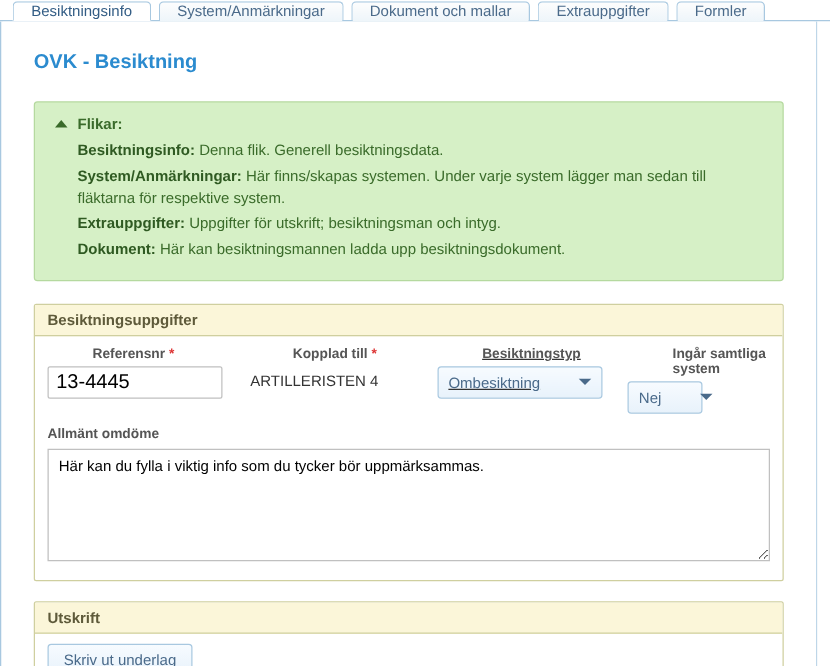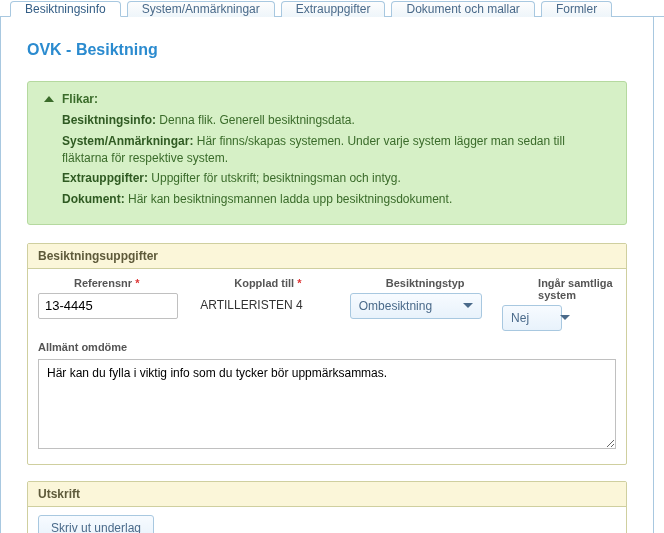--- a/index.html
+++ b/index.html
@@ -93,37 +93,37 @@
   .section-body {
     padding: 8px 10px 12px 10px;
   }
   .form-row {
     display: flex;
     gap: 20px;
     margin-bottom: 10px;
   }
   .col-ref { width: 160px; }
   .col-kop { width: 150px; }
-  .col-typ { width: 140px; }
+  .col-typ { width: 140px; text-decoration: underline; }
   .col-ing { width: 130px; }
   .form-label {
     font-size: 11px;
     font-weight: bold;
     color: #555;
     margin-bottom: 4px;
     display: block;
     padding-left: 36px;
   }
   .req { color: #d33; }
   .text-input {
     width: 100%;
     padding: 4px 6px;
     border: 1px solid #c0c0c0;
     border-radius: 2px;
-    font-size: 13px;
+    font-size: 16px;
     height: 26px;
   }
   .disp-value {
     padding: 5px 2px;
     font-size: 12px;
   }
   .dropdown {
     display: flex;
     align-items: center;
     justify-content: space-between;
@@ -172,22 +172,22 @@
   }
 </style>
 </head>
 <body>
 
 <div class="container">
 
   <div class="tabs">
     <div class="tab active">Besiktningsinfo</div>
     <div class="tab">System/Anmärkningar</div>
+    <div class="tab">Dokument och mallar</div>
     <div class="tab">Extrauppgifter</div>
-    <div class="tab">Dokument och mallar</div>
     <div class="tab">Formler</div>
   </div>
 
   <div class="tab-panel">
 
     <div class="page-title">OVK - Besiktning</div>
 
     <div class="info-box">
       <div class="info-header">
         <span class="info-arrow"></span>

